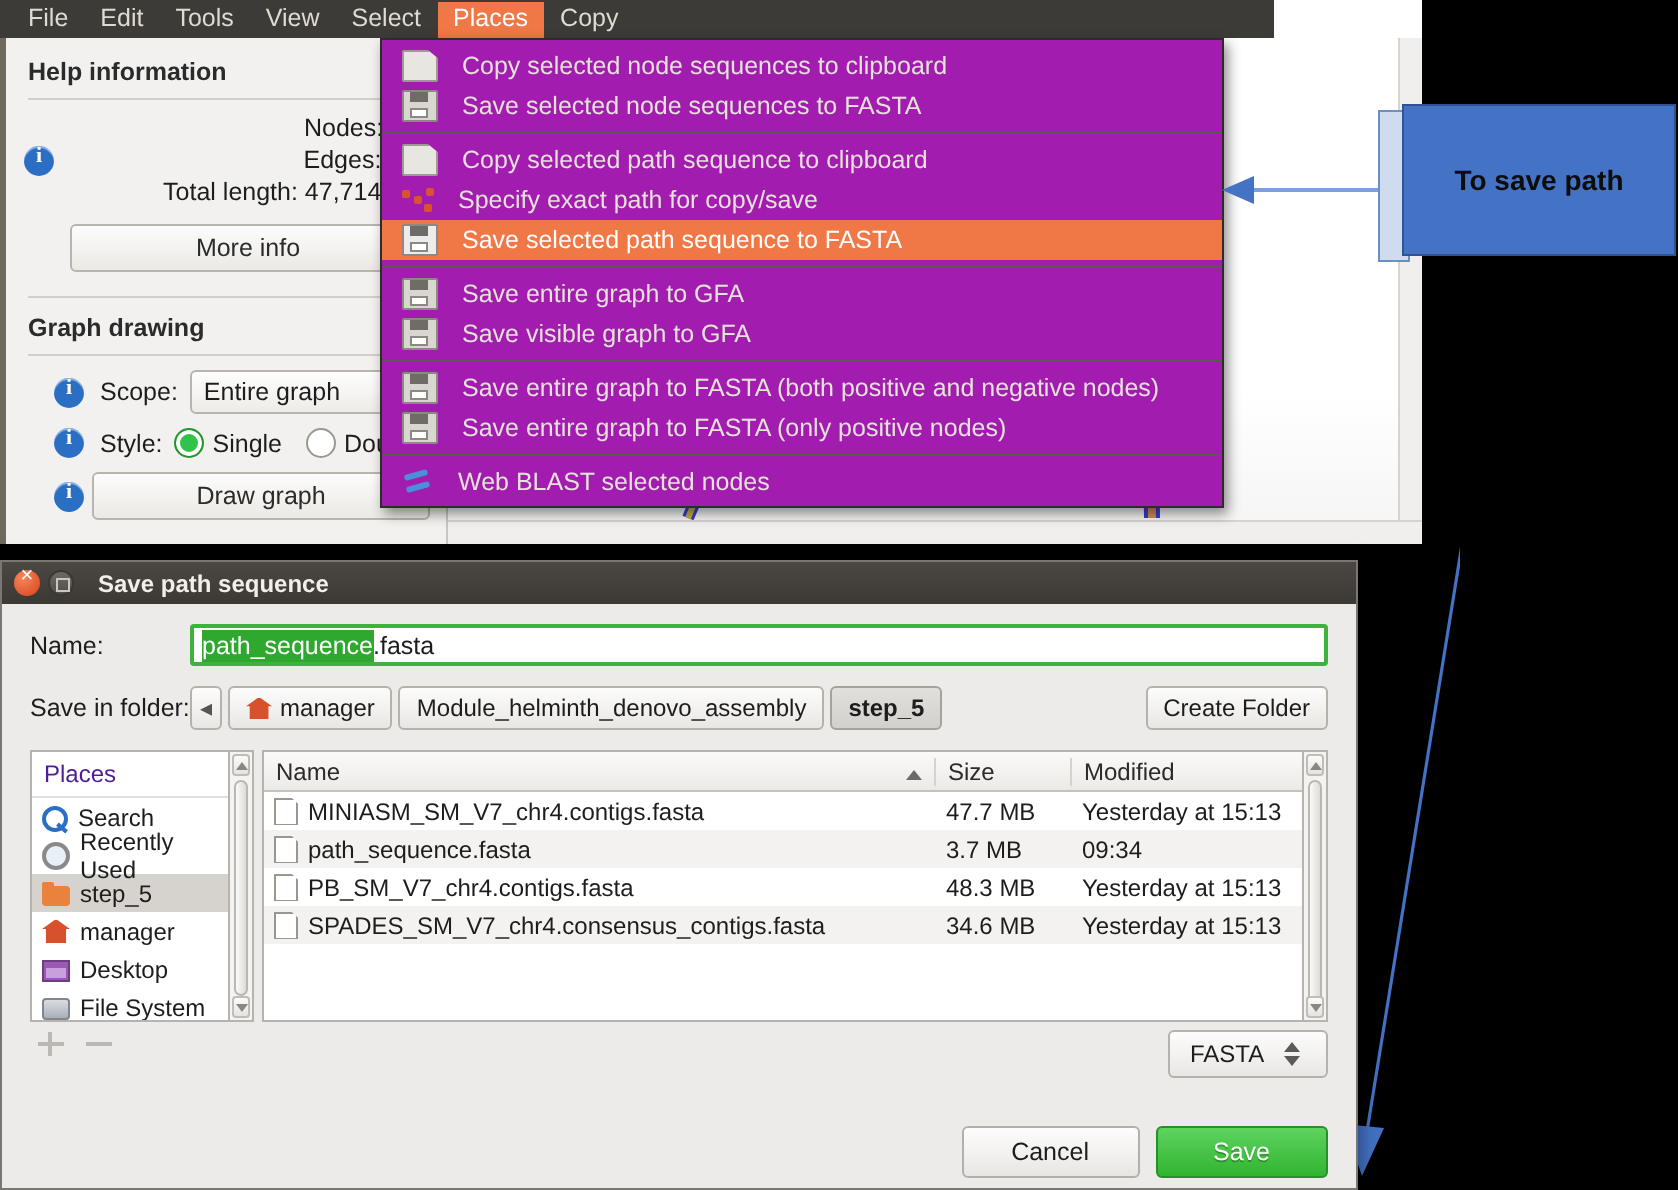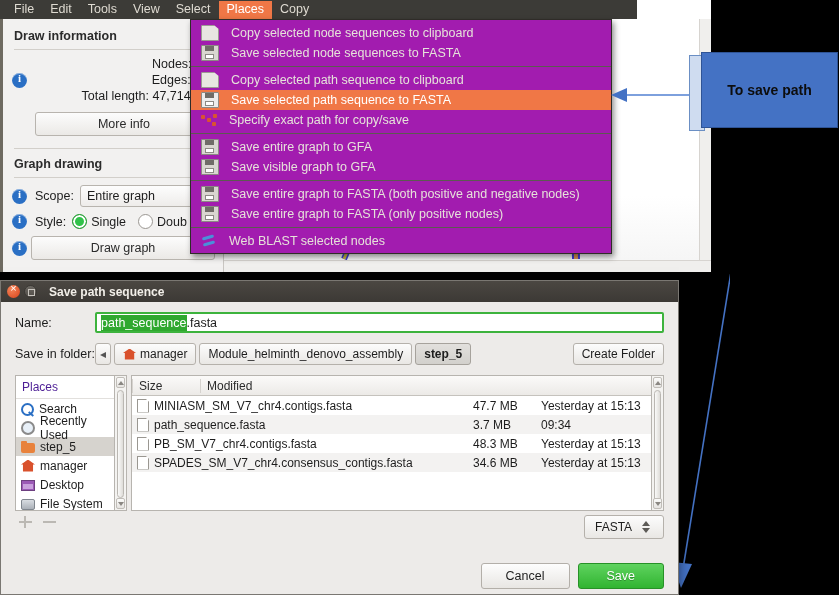--- a/index.html
+++ b/index.html
@@ -58,21 +58,21 @@
   }
   .stats{flex:1;text-align:right;padding-right:8px;line-height:16px;color:#1d1d1d;font-size:12.5px;}
   .btn{
     background:linear-gradient(#fcfcfc,#ebe9e6);
     border:1px solid #b8b4ae;border-radius:3px;
     color:#2b2b2b;font-size:12.5px;text-align:center;
     padding:4px 0;cursor:default;
   }
   #more-info-btn{margin:6px 10px 0 35px;}
   .sep-line{height:1px;background:#d2cfca;margin:12px 10px 0 14px;}
-  .form-row{display:flex;align-items:center;margin-top:7px;padding-left:12px;}
+  .form-row{display:flex;align-items:center;margin-top:7px;padding-left:12px;margin-left:15px;}
   .form-label{font-size:12.5px;color:#1d1d1d;margin-left:4px;margin-right:6px;}
   .combo{
     flex:1;margin-right:8px;background:linear-gradient(#fdfdfd,#eeecea);
     border:1px solid #b8b4ae;border-radius:3px;padding:3px 6px;
     font-size:12.5px;color:#1d1d1d;
   }
   .radio{
     width:13px;height:13px;border-radius:50%;border:1px solid #9b9792;
     background:#fff;margin-right:4px;flex:0 0 auto;position:relative;
   }
@@ -279,21 +279,21 @@
     <div class="menu-item">File</div>
     <div class="menu-item">Edit</div>
     <div class="menu-item">Tools</div>
     <div class="menu-item">View</div>
     <div class="menu-item">Select</div>
     <div class="menu-item active">Places</div>
     <div class="menu-item">Copy</div>
   </div>
 
   <div id="side-panel">
-    <div class="panel-title">Draw information</div>
+    <div class="panel-title">Help information</div>
     <div class="panel-rule"></div>
 
     <div class="info-row">
       <div class="info-icon"></div>
       <div class="stats">
         <div>Nodes:  119</div>
         <div>Edges:  122</div>
         <div>Total length:  47,714,497</div>
       </div>
     </div>
@@ -348,33 +348,33 @@
   </div>
   <div class="mi">
     <span class="mi-ico ico-save"></span>
     <span>Save selected node sequences to FASTA</span>
   </div>
   <div class="mi-sep"></div>
   <div class="mi">
     <span class="mi-ico ico-copy"></span>
     <span>Copy selected path sequence to clipboard</span>
   </div>
-  <div class="mi hl">
-    <span class="mi-ico ico-save"></span>
-    <span>Save selected path sequence to FASTA</span>
-  </div>
   <div class="mi">
     <span class="mi-ico ico-path">
         <i></i>
         <i></i>
         <i></i>
         <i></i>
       </span>
     <span>Specify exact path for copy/save</span>
   </div>
+  <div class="mi hl">
+    <span class="mi-ico ico-save"></span>
+    <span>Save selected path sequence to FASTA</span>
+  </div>
   <div class="mi-sep"></div>
   <div class="mi">
     <span class="mi-ico ico-save"></span>
     <span>Save entire graph to GFA</span>
   </div>
   <div class="mi">
     <span class="mi-ico ico-save"></span>
     <span>Save visible graph to GFA</span>
   </div>
   <div class="mi-sep"></div>
@@ -480,20 +480,24 @@
         <div id="places-sb">
           <div class="sb-arrow up"></div>
           <div class="sb-thumb" style="top:14px;height:108px;"></div>
           <div class="sb-arrow down"></div>
         </div>
       </div>
 
       <div id="filelist-wrap">
         <div id="filelist">
           <div id="fl-head">
+            <div class="fl-th name">
+              <span>Name</span>
+              <span class="sortcaret"></span>
+            </div>
             <div class="fl-th size">Size</div>
             <div class="fl-th mod">Modified</div>
           </div>
 
           <div class="fl-row">
             <div class="fl-name">
               <span class="file-ico"></span>
               <span>MINIASM_SM_V7_chr4.contigs.fasta</span>
             </div>
             <div class="fl-size">47.7 MB</div>

